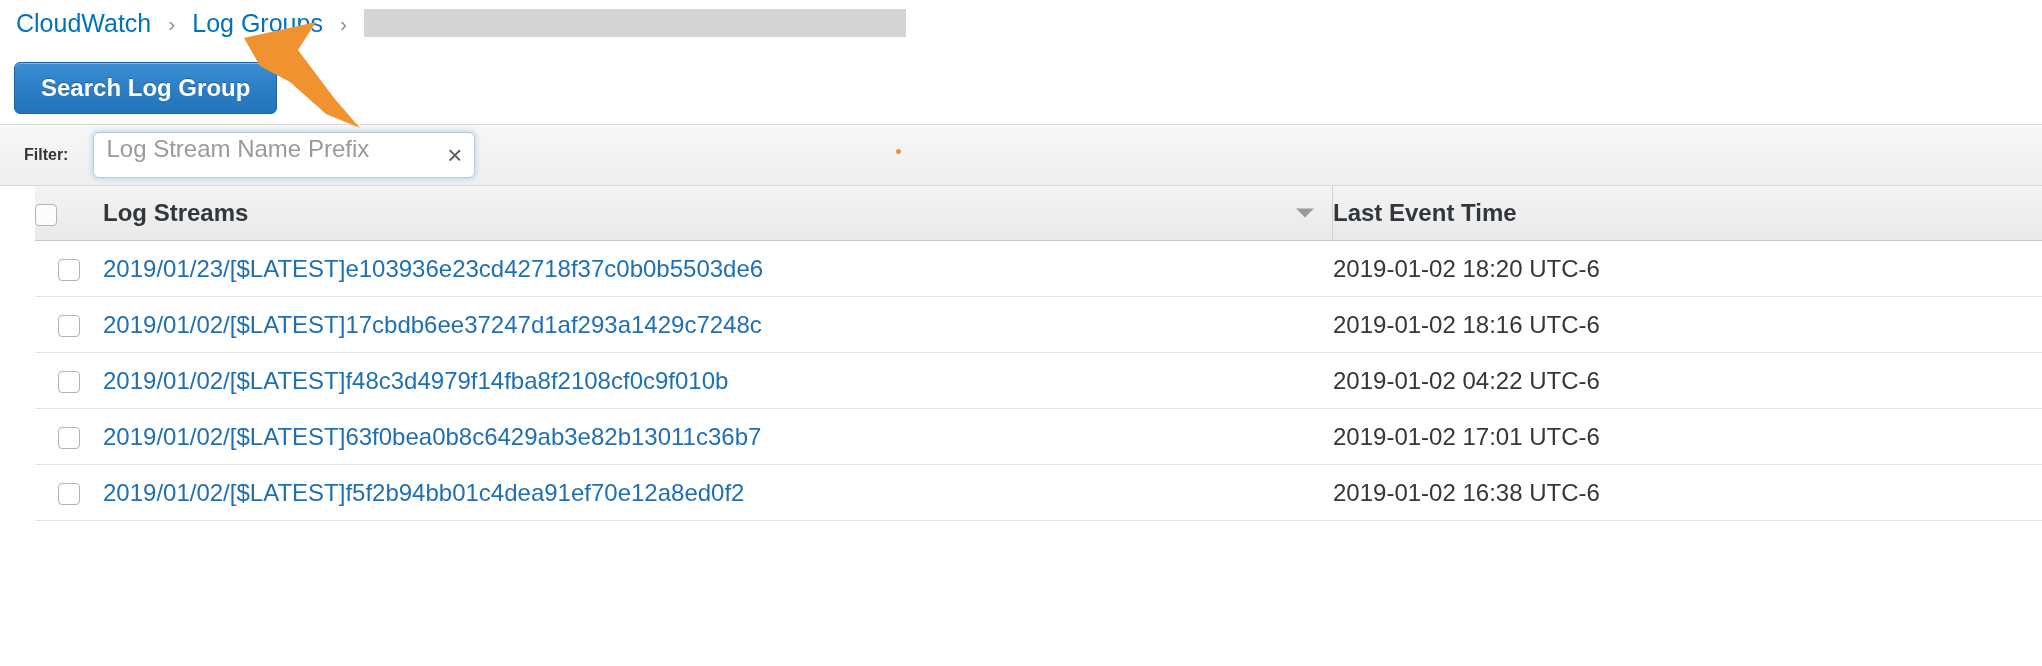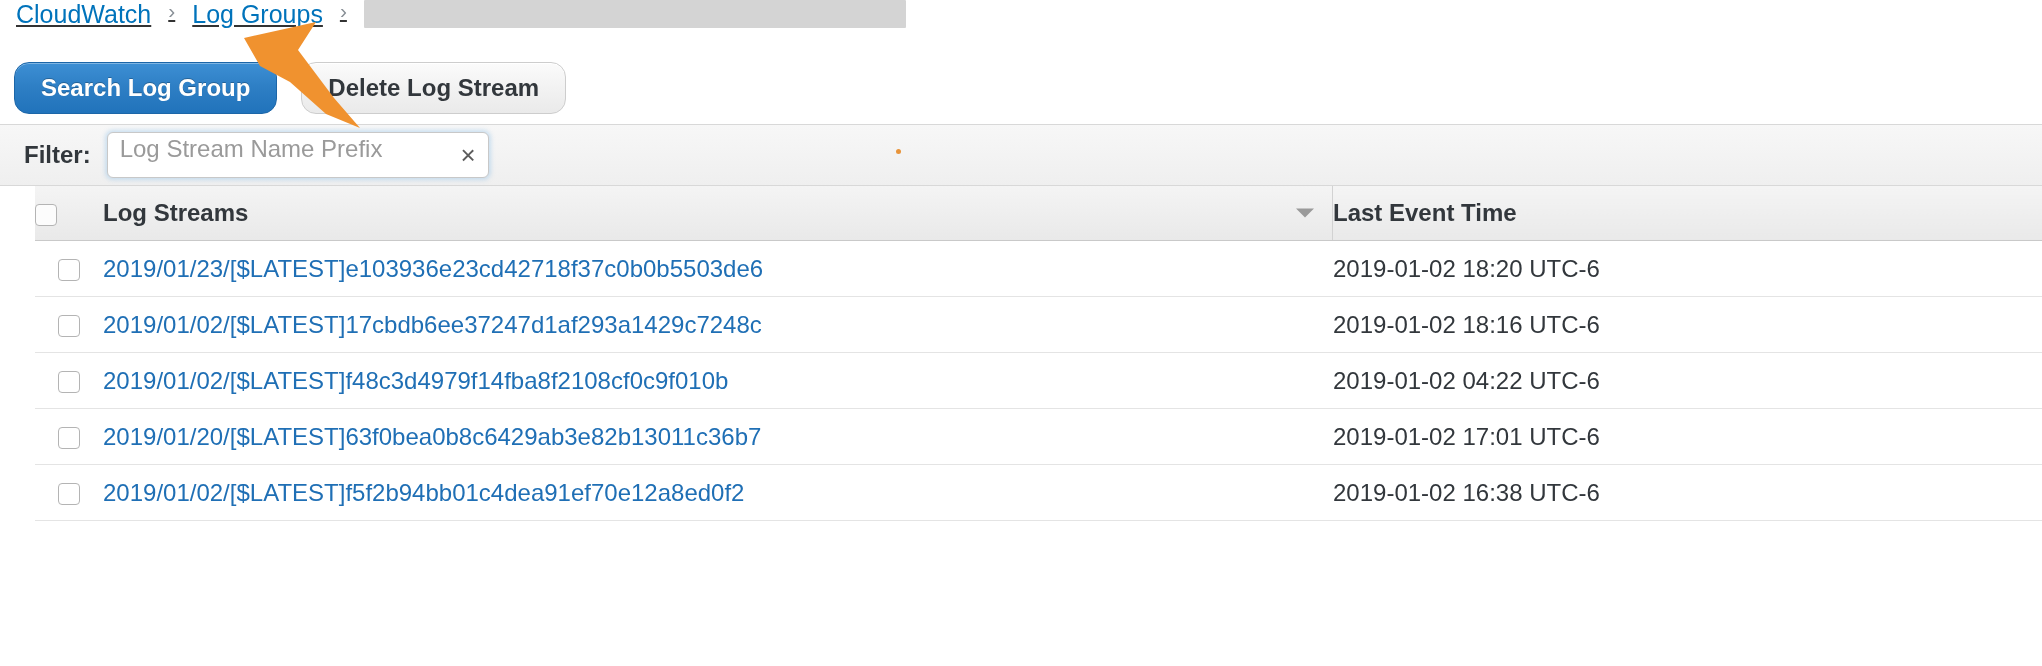--- a/index.html
+++ b/index.html
@@ -12,24 +12,24 @@
     height: 666px;
     font-family: "Liberation Sans", sans-serif;
     color: #333333;
     overflow: hidden;
     position: relative;
   }
 
   
   .breadcrumb {
     display: flex;
+    align-items: center;
     height: 46px;
     padding: 0 0 0 16px;
     font-size: 25px;
-    text-decoration: underline;
   }
   .crumb-link {
     color: #0073bb;
     text-decoration: none;
     white-space: nowrap;
   }
   .crumb-sep {
     color: #888f96;
     font-size: 21px;
     margin: 0 17px;
@@ -48,21 +48,21 @@
     align-items: center;
     gap: 24px;
     padding: 22px 0 0 14px;
     height: 62px;
     box-sizing: border-box;
   }
   .btn {
     font-family: "Liberation Sans", sans-serif;
     font-size: 24px;
     font-weight: bold;
-    border-radius: 15px;
+    border-radius: 6px;
     height: 52px;
     padding: 0 26px;
     display: inline-flex;
     align-items: center;
     justify-content: center;
     box-sizing: border-box;
     cursor: pointer;
     white-space: nowrap;
   }
   .btn-primary {
@@ -85,24 +85,24 @@
     background: linear-gradient(to bottom, #f7f7f7 0%, #efefef 100%);
     border-top: 1px solid #d8d8d8;
     border-bottom: 1px solid #d8d8d8;
     height: 62px;
     display: flex;
     align-items: center;
     padding-left: 24px;
     box-sizing: border-box;
   }
   .filter-label {
-    font-size: 24px;
+    font-size: 16px;
     font-weight: bold;
     color: #32373c;
-    margin-right: 16px;
+    margin-right: 25px;
   }
   .filter-input-wrap {
     position: relative;
     width: 380px;
     height: 44px;
     background: #ffffff;
     border: 1px solid #c8c8c8;
     border-radius: 6px;
     box-shadow: 0 0 4px 2px rgba(120,180,230,0.35);
     display: flex;
@@ -227,21 +227,20 @@
 <div class="breadcrumb">
   <a class="crumb-link" href="#">CloudWatch</a>
   <span class="crumb-sep">›</span>
   <a class="crumb-link" href="#">Log Groups</a>
   <span class="crumb-sep">›</span>
   <span class="crumb-redacted"></span>
 </div>
 
 <div class="button-row">
   <button class="btn btn-primary">Search Log Group</button>
-  <button class="btn btn-secondary">Delete Log Stream</button>
 </div>
 
 <div class="filter-bar">
   <span class="filter-label">Filter:</span>
   <div class="filter-input-wrap">
     <input class="filter-input" type="text" placeholder="Log Stream Name Prefix" style="">
     <span class="filter-clear">×</span>
   </div>
 </div>
 <span class="filter-dot"></span>
@@ -287,21 +286,21 @@
       <td class="col-name">
         <a class="stream-link" href="#">2019/01/02/[$LATEST]f48c3d4979f14fba8f2108cf0c9f010b</a>
       </td>
       <td class="col-time">2019-01-02 04:22 UTC-6</td>
     </tr>
     <tr>
       <td class="col-check">
         <span class="row-check"></span>
       </td>
       <td class="col-name">
-        <a class="stream-link" href="#">2019/01/20/[$LATEST]63f0bea0b8c6429ab3e82b13011c36b7</a>
+        <a class="stream-link" href="#">2019/01/02/[$LATEST]63f0bea0b8c6429ab3e82b13011c36b7</a>
       </td>
       <td class="col-time">2019-01-02 17:01 UTC-6</td>
     </tr>
     <tr>
       <td class="col-check">
         <span class="row-check"></span>
       </td>
       <td class="col-name">
         <a class="stream-link" href="#">2019/01/02/[$LATEST]f5f2b94bb01c4dea91ef70e12a8ed0f2</a>
       </td>

